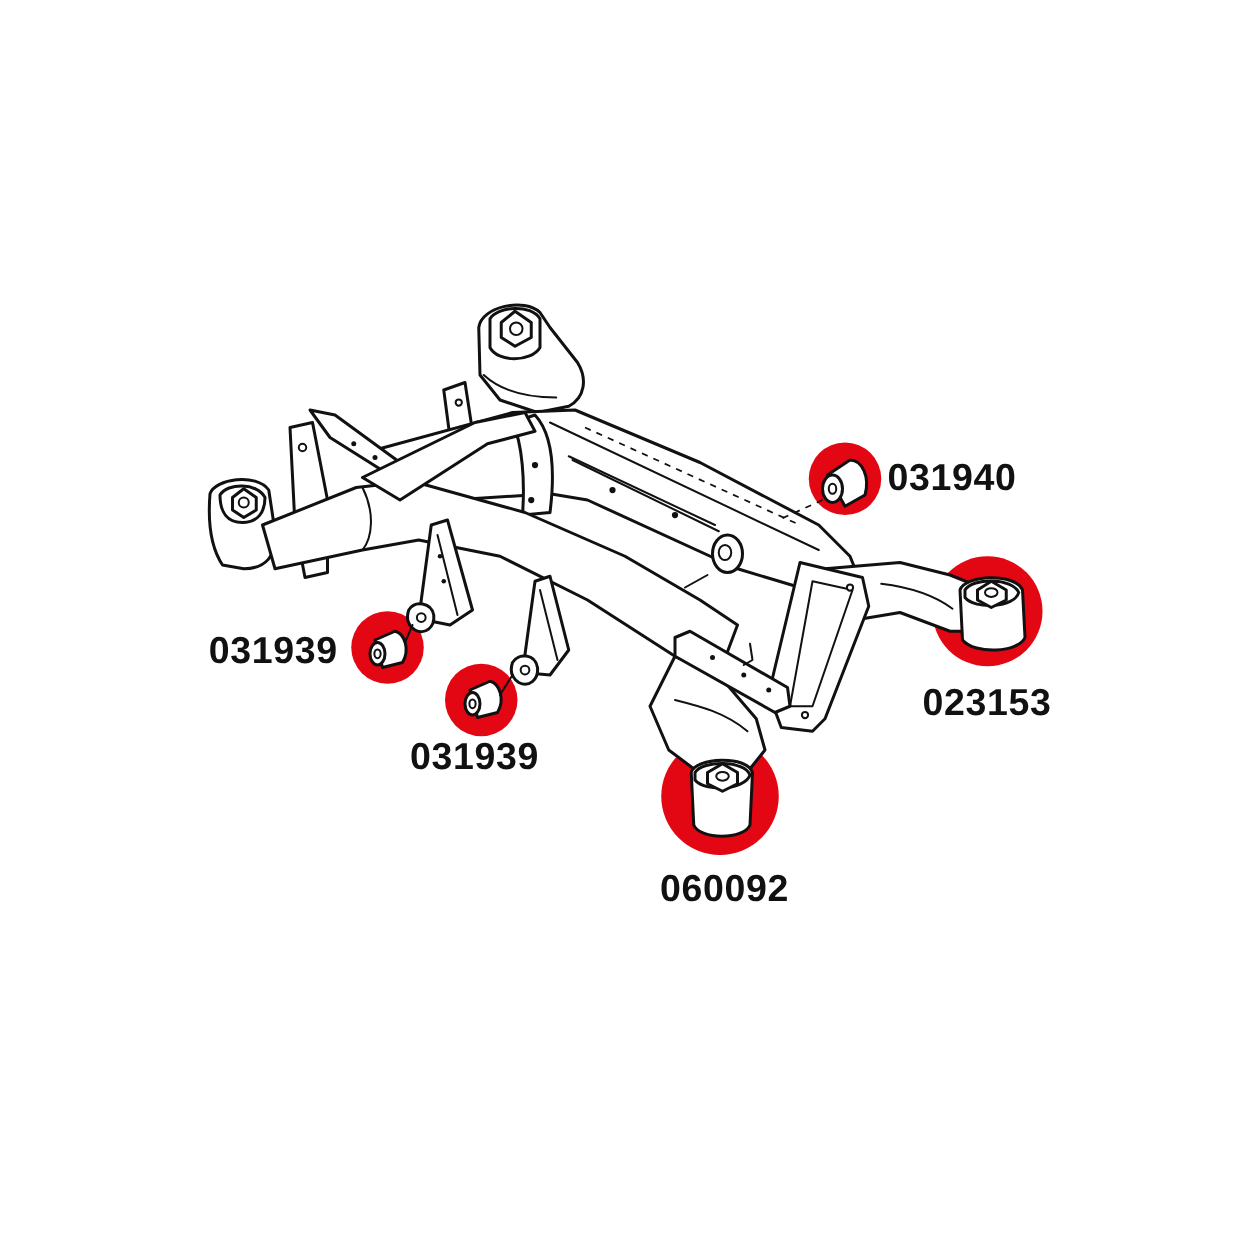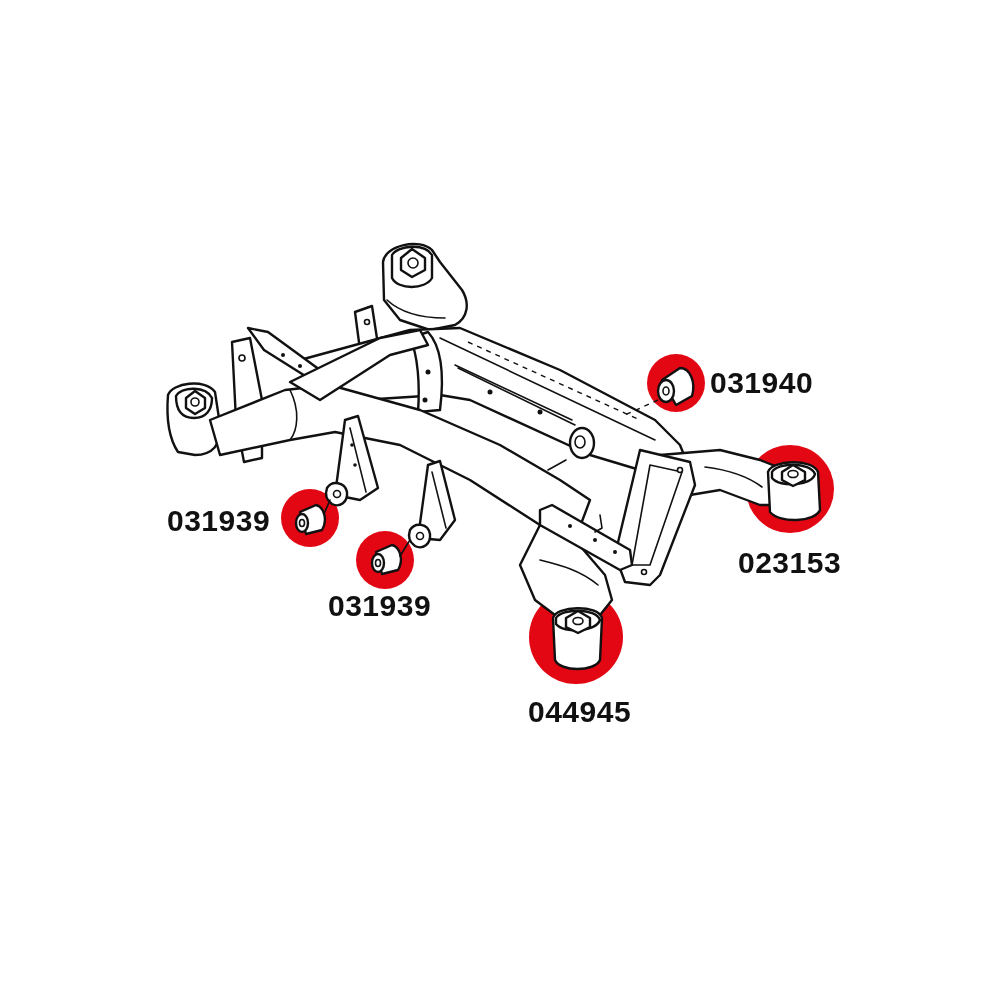--- a/index.html
+++ b/index.html
@@ -141,14 +141,14 @@
       <ellipse class="hole" cx="378" cy="563" rx="2.5" ry="3.5"></ellipse>
       <path class="thin" d="M400,556 L410,540"></path>
     </g>
   </svg>
 
   
   <div class="part-label" style="left:710px;top:368px;">031940</div>
   <div class="part-label" style="left:167px;top:506px;">031939</div>
   <div class="part-label" style="left:328px;top:591px;">031939</div>
   <div class="part-label" style="left:738px;top:548px;">023153</div>
-  <div class="part-label" style="left:528px;top:697px;">044945</div>
+  <div class="part-label" style="left:528px;top:697px;">060092</div>
 </div>
 
 </body></html>

